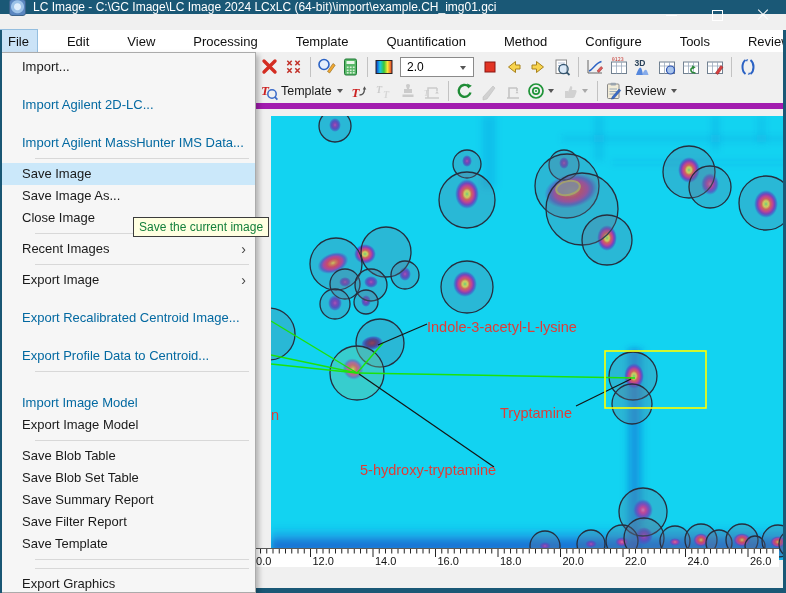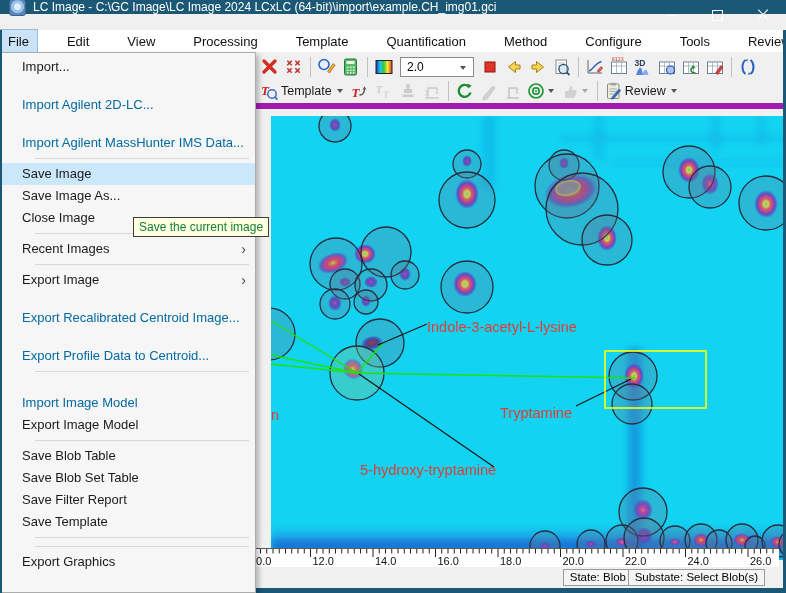--- a/index.html
+++ b/index.html
@@ -558,24 +558,20 @@
         <line x1="493.75" y1="0" x2="493.75" y2="4.5" stroke="#222" stroke-width="1"></line>
         <line x1="500" y1="0" x2="500" y2="8" stroke="#222" stroke-width="1"></line>
         <text x="502" y="16" font-size="11" fill="#111" font-family="Liberation Sans, sans-serif">26.0</text>
         <line x1="506.25" y1="0" x2="506.25" y2="4.5" stroke="#222" stroke-width="1"></line>
         <line x1="512.5" y1="0" x2="512.5" y2="4.5" stroke="#222" stroke-width="1"></line>
         <line x1="518.75" y1="0" x2="518.75" y2="4.5" stroke="#222" stroke-width="1"></line>
         <line x1="525" y1="0" x2="525" y2="4.5" stroke="#222" stroke-width="1"></line>
       </svg>
     </div>
 
-  <div class="statusbar">
-    <div class="status-box status-state">State: Blob</div>
-    <div class="status-box status-substate">Substate: Select Blob(s)</div>
-  </div>
 
   <div class="border-left"></div>
   <div class="border-right"></div>
   <div class="border-bottom"></div>
 
   <div class="filemenu">
       <div class="fm-item">Import...</div>
       <div class="fm-item disabled">Import Agilent 2D-LC...</div>
       <div class="fm-item disabled">Import Agilent MassHunter IMS Data...</div>
       <div class="fm-sep"></div>
@@ -587,20 +583,21 @@
       <div class="fm-sep"></div>
       <div class="fm-item">Export Image<span class="fm-sub">›</span></div>
       <div class="fm-item disabled">Export Recalibrated Centroid Image...</div>
       <div class="fm-item disabled">Export Profile Data to Centroid...</div>
       <div class="fm-sep"></div>
       <div class="fm-item disabled">Import Image Model</div>
       <div class="fm-item">Export Image Model</div>
       <div class="fm-sep"></div>
       <div class="fm-item">Save Blob Table</div>
       <div class="fm-item">Save Blob Set Table</div>
+      <div class="fm-item">Save Summary Report</div>
       <div class="fm-item">Save Filter Report</div>
       <div class="fm-item">Save Template</div>
       <div class="fm-sep"></div>
       <div class="fm-sep"></div>
       <div class="fm-item">Export Graphics</div>
     </div>
 
   <div class="tooltip">Save the current image</div>
 
 </div>

